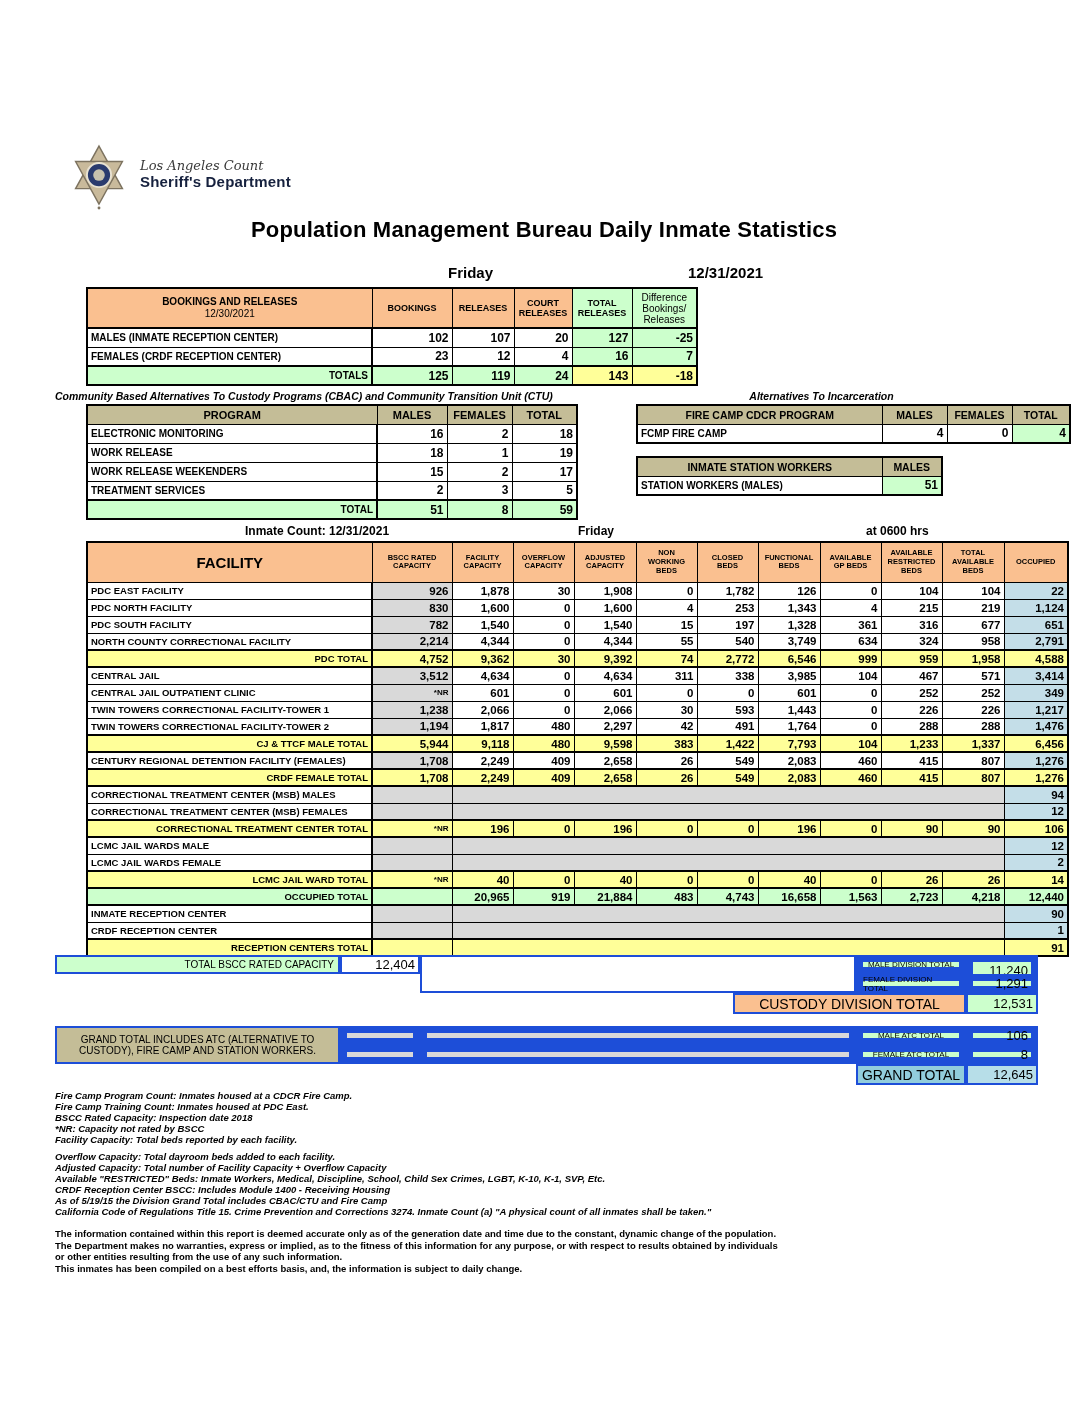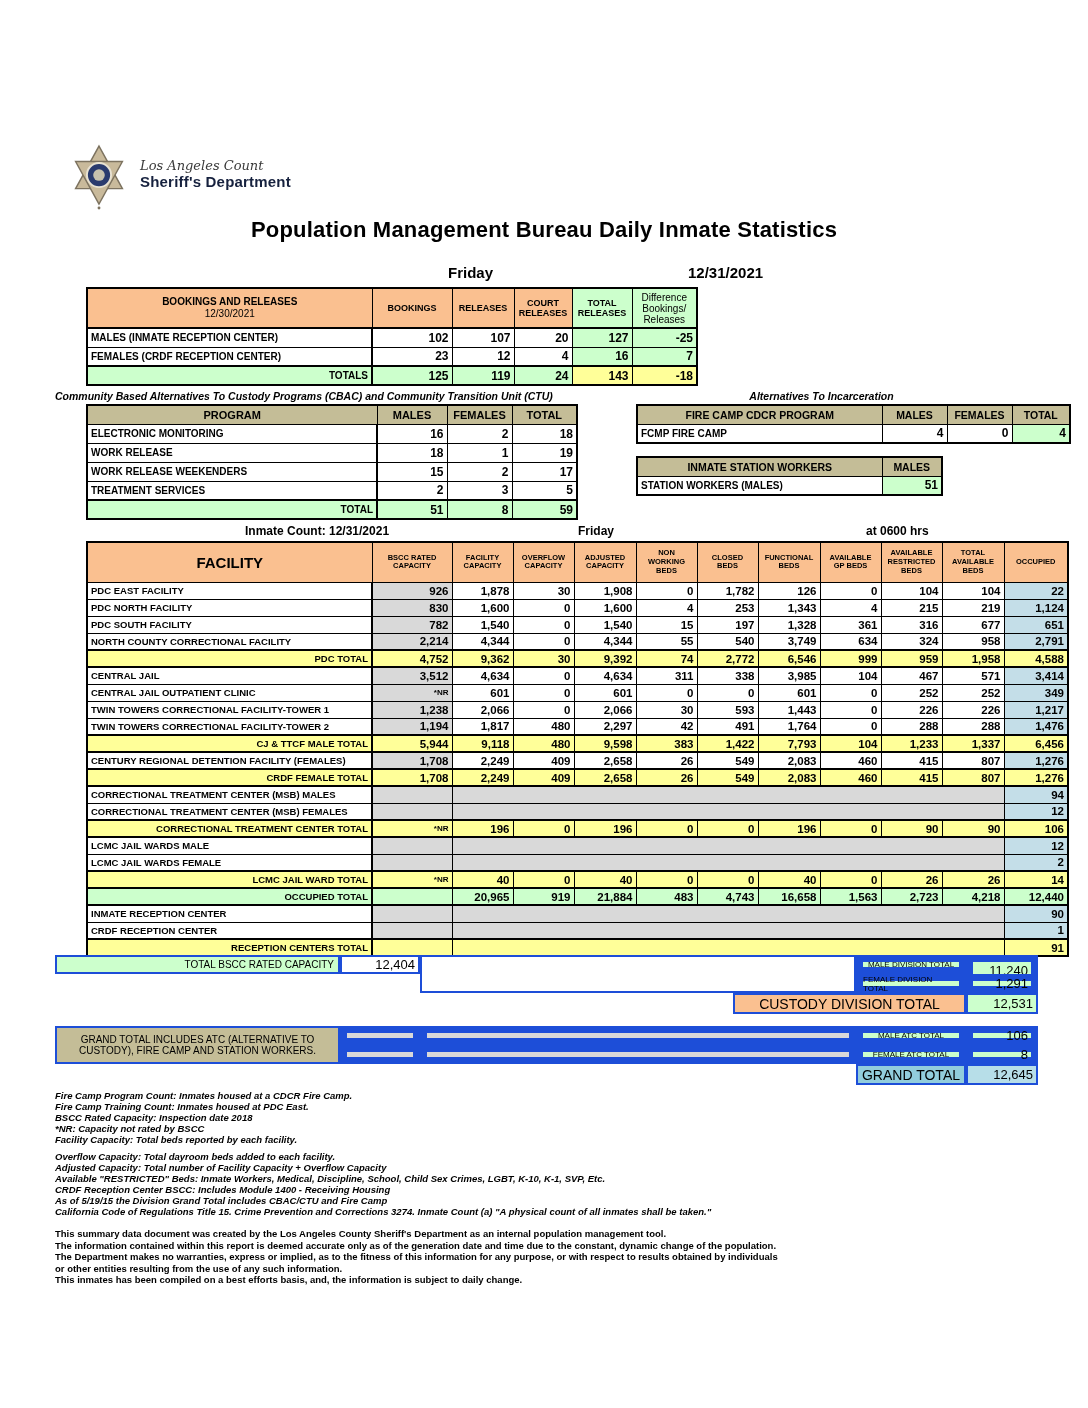--- a/index.html
+++ b/index.html
@@ -570,18 +570,17 @@
     <div>*NR: Capacity not rated by BSCC</div>
     <div>Facility Capacity: Total beds reported by each facility.</div>
     <div class="gap">Overflow Capacity: Total dayroom beds added to each facility.</div>
     <div>Adjusted Capacity: Total number of Facility Capacity + Overflow Capacity</div>
     <div>Available "RESTRICTED" Beds: Inmate Workers, Medical, Discipline, School, Child Sex Crimes,  LGBT, K-10, K-1, SVP, Etc.</div>
     <div>CRDF Reception Center BSCC: Includes Module 1400 - Receiving Housing</div>
     <div>As of 5/19/15 the Division Grand Total includes CBAC/CTU and Fire Camp</div>
     <div>California Code of Regulations Title 15. Crime Prevention and Corrections 3274. Inmate Count (a) "A physical count of all inmates shall be taken."</div>
   </div>
 <div class="abs" id="disclaimer">
-    <div>This summary data document was created by the Los Angeles County Sheriff's Department as an internal population management tool.</div>
     <div>The information contained within this report is deemed accurate only as of the generation date and time due to the constant, dynamic change of the population.</div>
     <div>The Department makes no warranties, express or implied, as to the fitness of this information for any purpose, or with respect to results obtained by individuals</div>
     <div>or other entities resulting from the use of any such information.</div>
     <div>This inmates has been compiled on a best efforts basis, and, the information is subject to daily change.</div>
   </div>
 
 </body></html>

